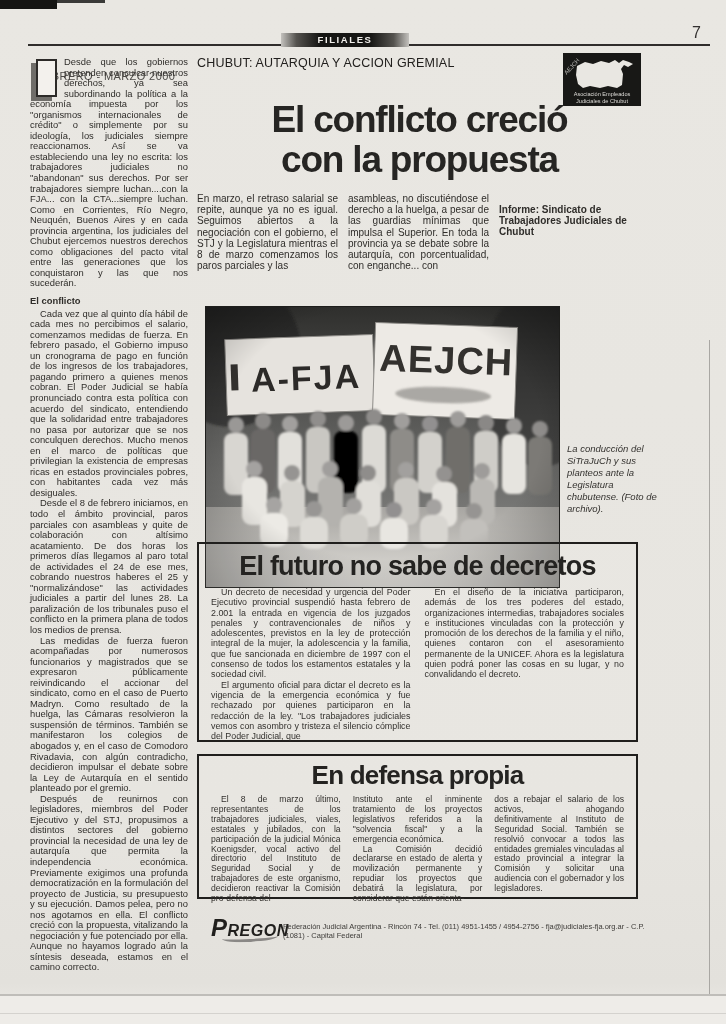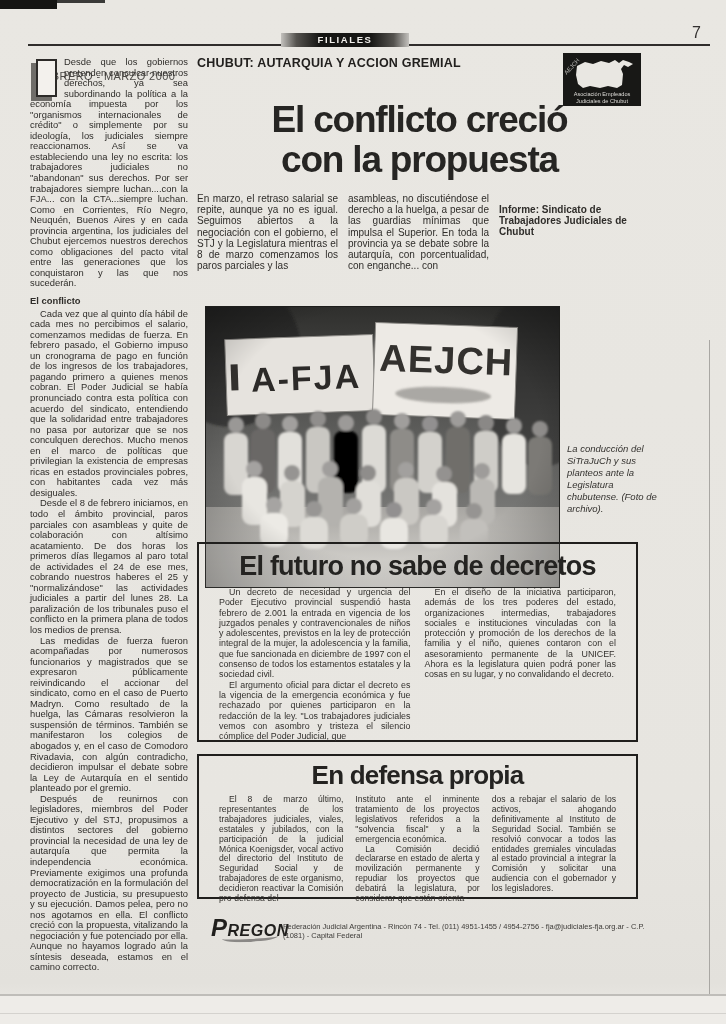--- a/index.html
+++ b/index.html
@@ -18,41 +18,41 @@
   .page-number{left:692px;top:24px;font-size:16px;color:#333130;}
   
   .left-col{left:30px;top:57px;width:158px;font-size:9.4px;line-height:10.55px;text-align:justify;color:#2f2d2a;}
   .left-col p{margin:0;}
   .left-col p.ind{text-indent:10px;}
   .lc-subhead{font-weight:bold;margin:7px 0 2px 0;}
   .dropcap-box{float:left;width:17px;height:34px;margin:2px 7px 1px 6px;background:#f3f1ed;
     border:2.5px solid #2c2a28;box-shadow:-5px 4px 0 0 #6f6d69;}
   .left-rule{left:36px;top:930px;width:144px;height:1px;background:#8d8b87;}
   
-  .kicker{left:197px;top:56px;font-size:12.5px;font-weight:bold;color:#22201e;letter-spacing:.2px;}
+  .kicker{left:197px;top:56px;font-size:12.5px;font-weight:normal;color:#22201e;letter-spacing:.2px;}
   .aejch-logo{left:563px;top:53px;width:78px;height:53px;}
   
   .headline{left:197px;top:100px;width:445px;text-align:center;font-size:37px;line-height:40px;
     font-weight:800;color:#262523;letter-spacing:-1.2px;}
   
   .intro-cols{left:197px;top:193px;width:443px;display:grid;grid-template-columns:1fr 1fr 1fr;
     grid-column-gap:10px;font-size:10px;line-height:11.2px;text-align:justify;color:#2f2d2a;}
   .intro-cols p{margin:0;}
   .byline{font-weight:bold;margin-top:11px !important;text-align:left;}
   
   .photo-frame{left:205px;top:306px;width:353px;height:280px;border:1px solid #1e1e1c;background:#555;}
   .photo-caption{left:567px;top:443px;width:100px;font-size:9.5px;line-height:12px;font-style:italic;color:#353330;}
   
   .article-box{border:2px solid #201f1d;background:rgba(255,255,255,0.06);}
   .box-futuro{left:197px;top:542px;width:437px;height:196px;}
   .box-defensa{left:197px;top:754px;width:437px;height:141px;}
   .box-title{text-align:center;font-weight:800;color:#242321;letter-spacing:-.8px;}
   .box-futuro .box-title{font-size:27px;margin:7px 0 5px 0;}
   .box-defensa .box-title{font-size:26px;margin:4px 0 4px 0;}
-  .box-cols{padding:0 20px;display:grid;grid-column-gap:14px;text-align:justify;color:#33312e;}
+  .box-cols{padding:0 12px;display:grid;grid-column-gap:14px;text-align:justify;color:#33312e;}
   .box-futuro .box-cols{grid-template-columns:1fr 1fr;font-size:8.9px;line-height:10.3px;}
   .box-defensa .box-cols{grid-template-columns:1fr 1fr 1fr;grid-column-gap:12px;font-size:8.6px;line-height:9.9px;}
   .box-cols p{margin:0;}
   .box-cols p.ind{text-indent:10px;}
   
   .pregon{left:211px;top:914px;width:80px;font-size:16px;font-weight:800;font-style:italic;
     color:#201f1d;letter-spacing:.5px;}
   .pregon::first-letter{font-size:24px;}
   .pregon-flourish{left:222px;top:933px;width:56px;height:6px;border-bottom:3px solid #8a8886;
     border-radius:50%;transform:rotate(-3deg);}

